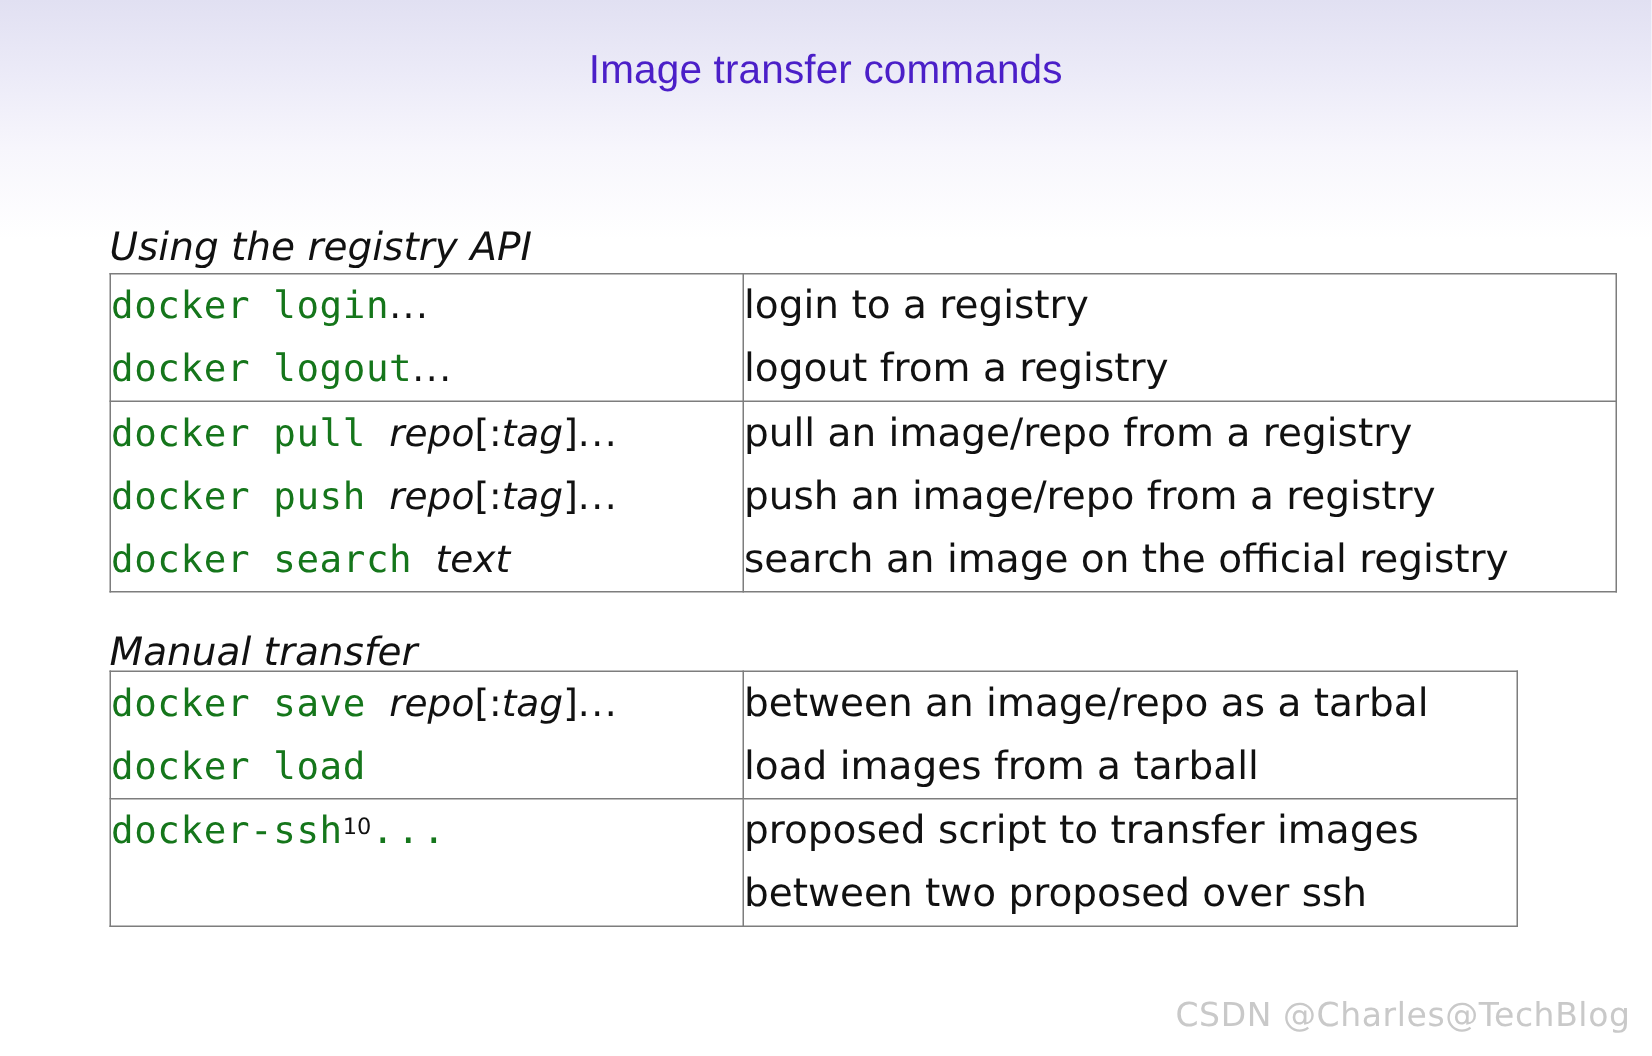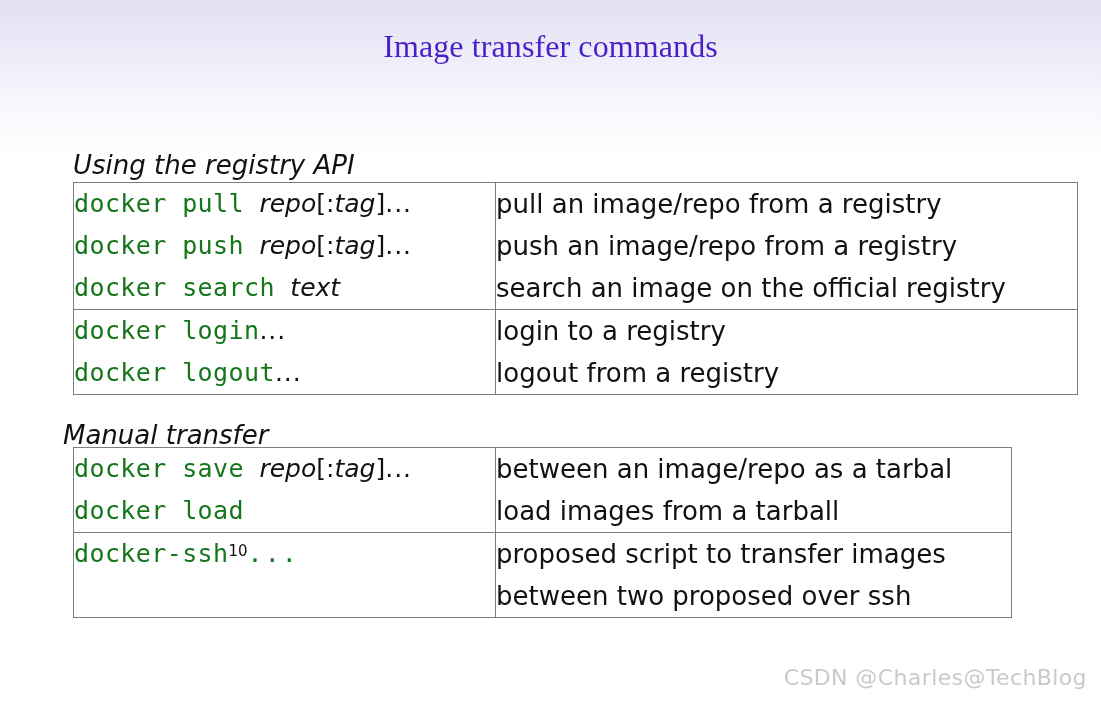--- a/index.html
+++ b/index.html
@@ -32,40 +32,40 @@
     height: 704px;
   }
 
   
   #slide-title {
     position: absolute;
     left: 0;
     top: 22px;
     width: 1101px;
     text-align: center;
-    font-size: 32px;
+    font-size: 27px;
     line-height: 48px;
     color: #4B1FC8;
-    font-family: Liberation Serif, serif;
+    font-family: Liberation Sans, sans-serif;
     letter-spacing: 0.1px;
     white-space: nowrap;
   }
 
   
   .section-heading {
     position: absolute;
     font-size: 26px;
     line-height: 30px;
     color: #111111;
     font-family: "DejaVu Sans", sans-serif;
     white-space: nowrap;
     font-style: italic;
   }
   #heading-registry { left: 73px; top: 150px; }
-  #heading-manual   { left: 63px; top: 420px; }
+  #heading-manual   { left: 73px; top: 420px; }
 
   
   .cmd-table {
     position: absolute;
     border-collapse: collapse;
     table-layout: fixed;
     background: #ffffff;
   }
   .cmd-table td {
     border: 1px solid #7d7d7d;
@@ -180,45 +180,45 @@
   <table class="cmd-table" id="table-registry">
     <colgroup>
       <col class="col-cmd-1">
       <col class="col-desc-1">
     </colgroup>
     <tbody>
 
       <tr class="group-start">
         <td class="cell-cmd">
 
+          <div class="line"><span class="cmd">docker login</span><span class="dots-black">...</span></div>
+
+          <div class="line last"><span class="cmd">docker logout</span><span class="dots-black">...</span></div>
+
+        </td>
+        <td class="cell-desc">
+          <div class="line desc">login to a registry</div>
+          <div class="line desc last">logout from a registry</div>
+        </td>
+      </tr>
+
+      <tr class="group-start">
+        <td class="cell-cmd">
+
           <div class="line"><span class="cmd">docker pull </span><span class="arg">repo</span><span class="punct">[:</span><span class="arg">tag</span><span class="punct">]</span><span class="dots-black">...</span></div>
 
           <div class="line"><span class="cmd">docker push </span><span class="arg">repo</span><span class="punct">[:</span><span class="arg">tag</span><span class="punct">]</span><span class="dots-black">...</span></div>
 
           <div class="line last"><span class="cmd">docker search </span><span class="arg">text</span></div>
 
         </td>
         <td class="cell-desc">
           <div class="line desc">pull an image/repo from a registry</div>
           <div class="line desc">push an image/repo from a registry</div>
           <div class="line desc last">search an image on the official registry</div>
-        </td>
-      </tr>
-
-      <tr class="group-start">
-        <td class="cell-cmd">
-
-          <div class="line"><span class="cmd">docker login</span><span class="dots-black">...</span></div>
-
-          <div class="line last"><span class="cmd">docker logout</span><span class="dots-black">...</span></div>
-
-        </td>
-        <td class="cell-desc">
-          <div class="line desc">login to a registry</div>
-          <div class="line desc last">logout from a registry</div>
         </td>
       </tr>
     </tbody>
   </table>
 
   <div class="section-heading" id="heading-manual">Manual transfer</div>
 
   <table class="cmd-table" id="table-manual">
     <colgroup>
       <col class="col-cmd-2">

